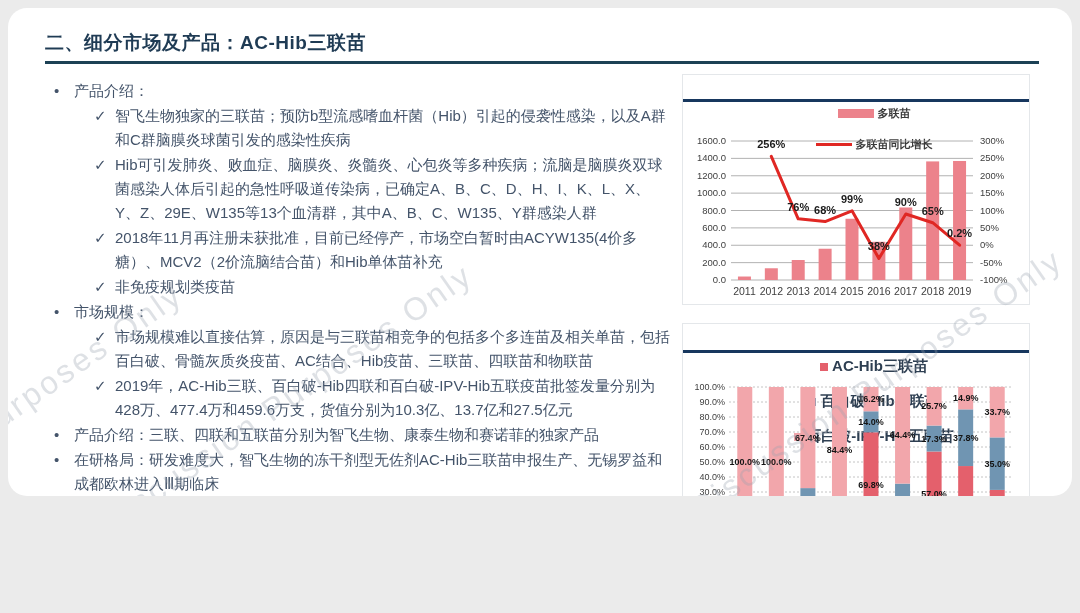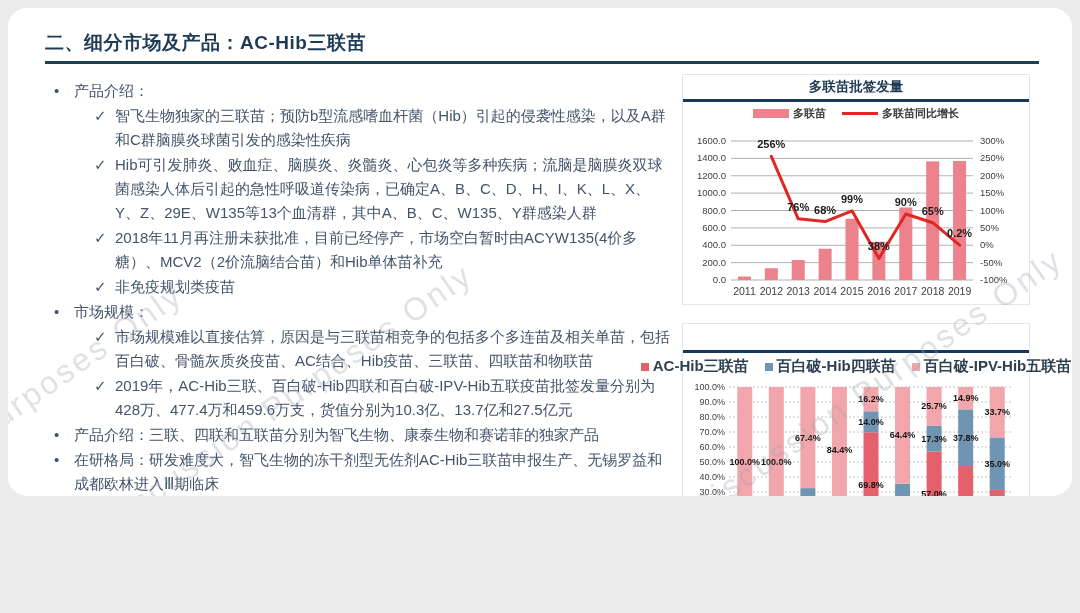--- a/index.html
+++ b/index.html
@@ -17,21 +17,21 @@
   .bullet.l2 .marker { flex:0 0 21px; margin-left:0; }
   .bullet .btext { flex:1; }
 
   .chart-panel { position:absolute; left:674px; width:348px; background:#fff; border:1px solid #e4e7ea; }
   .panel-top { top:66px; height:231px; }
   .panel-bottom { top:315px; height:248px; }
   .chart-title { position:absolute; left:0; top:3px; width:100%; text-align:center; font-size:13.5px; font-weight:bold; color:#1f3b54; }
   .chart-rule { position:absolute; left:0; width:100%; height:2.5px; background:#17375e; }
   .panel-top .chart-rule { top:24px; }
   .panel-bottom .chart-rule { top:26px; }
-  .legend { position:absolute; left:0; width:100%; display:flex; justify-content:center; align-items:center; gap:16px; }
+  .legend { position:absolute; left:18px; width:100%; display:flex; justify-content:flex-end; align-items:center; gap:16px;flex-direction:column; }
   .panel-top .legend { top:31px; }
   .panel-bottom .legend { top:33px; }
   .legend-item { display:flex; align-items:center; gap:4px; font-size:15px; font-weight:bold; color:#2e3f52; white-space:nowrap; }
   .panel-top .legend-item { font-size:11px; color:#3a3a3a; }
   .sw-bar { width:36px; height:9px; }
   .sw-line { width:36px; height:3px; }
   .sw-sq { width:8px; height:8px; }
   svg.chart-canvas { position:absolute; left:0; top:0; }
 
   svg text { font-family:"Liberation Sans","DejaVu Sans",sans-serif; }
@@ -102,21 +102,20 @@
         <span class="marker">•</span>
         <span class="btext">产品介绍：三联、四联和五联苗分别为智飞生物、康泰生物和赛诺菲的独家产品</span>
       </div>
       <div class="bullet l1">
         <span class="marker">•</span>
         <span class="btext">在研格局：研发难度大，智飞生物的冻干剂型无佐剂AC-Hib三联苗申报生产、无锡罗益和成都欧林进入Ⅲ期临床</span>
       </div>
     </div>
 
   <div class="chart-panel panel-top">
-    <div class="chart-title">多联苗批签发量</div>
     <div class="chart-rule"></div>
     <div class="legend" id="legend-top">
         <span class="legend-item">
           <span class="sw-bar" style="background: rgb(236, 130, 139);"></span>
           <span>多联苗</span>
         </span>
         <span class="legend-item">
           <span class="sw-line" style="background: rgb(224, 39, 35);"></span>
           <span>多联苗同比增长</span>
         </span>

